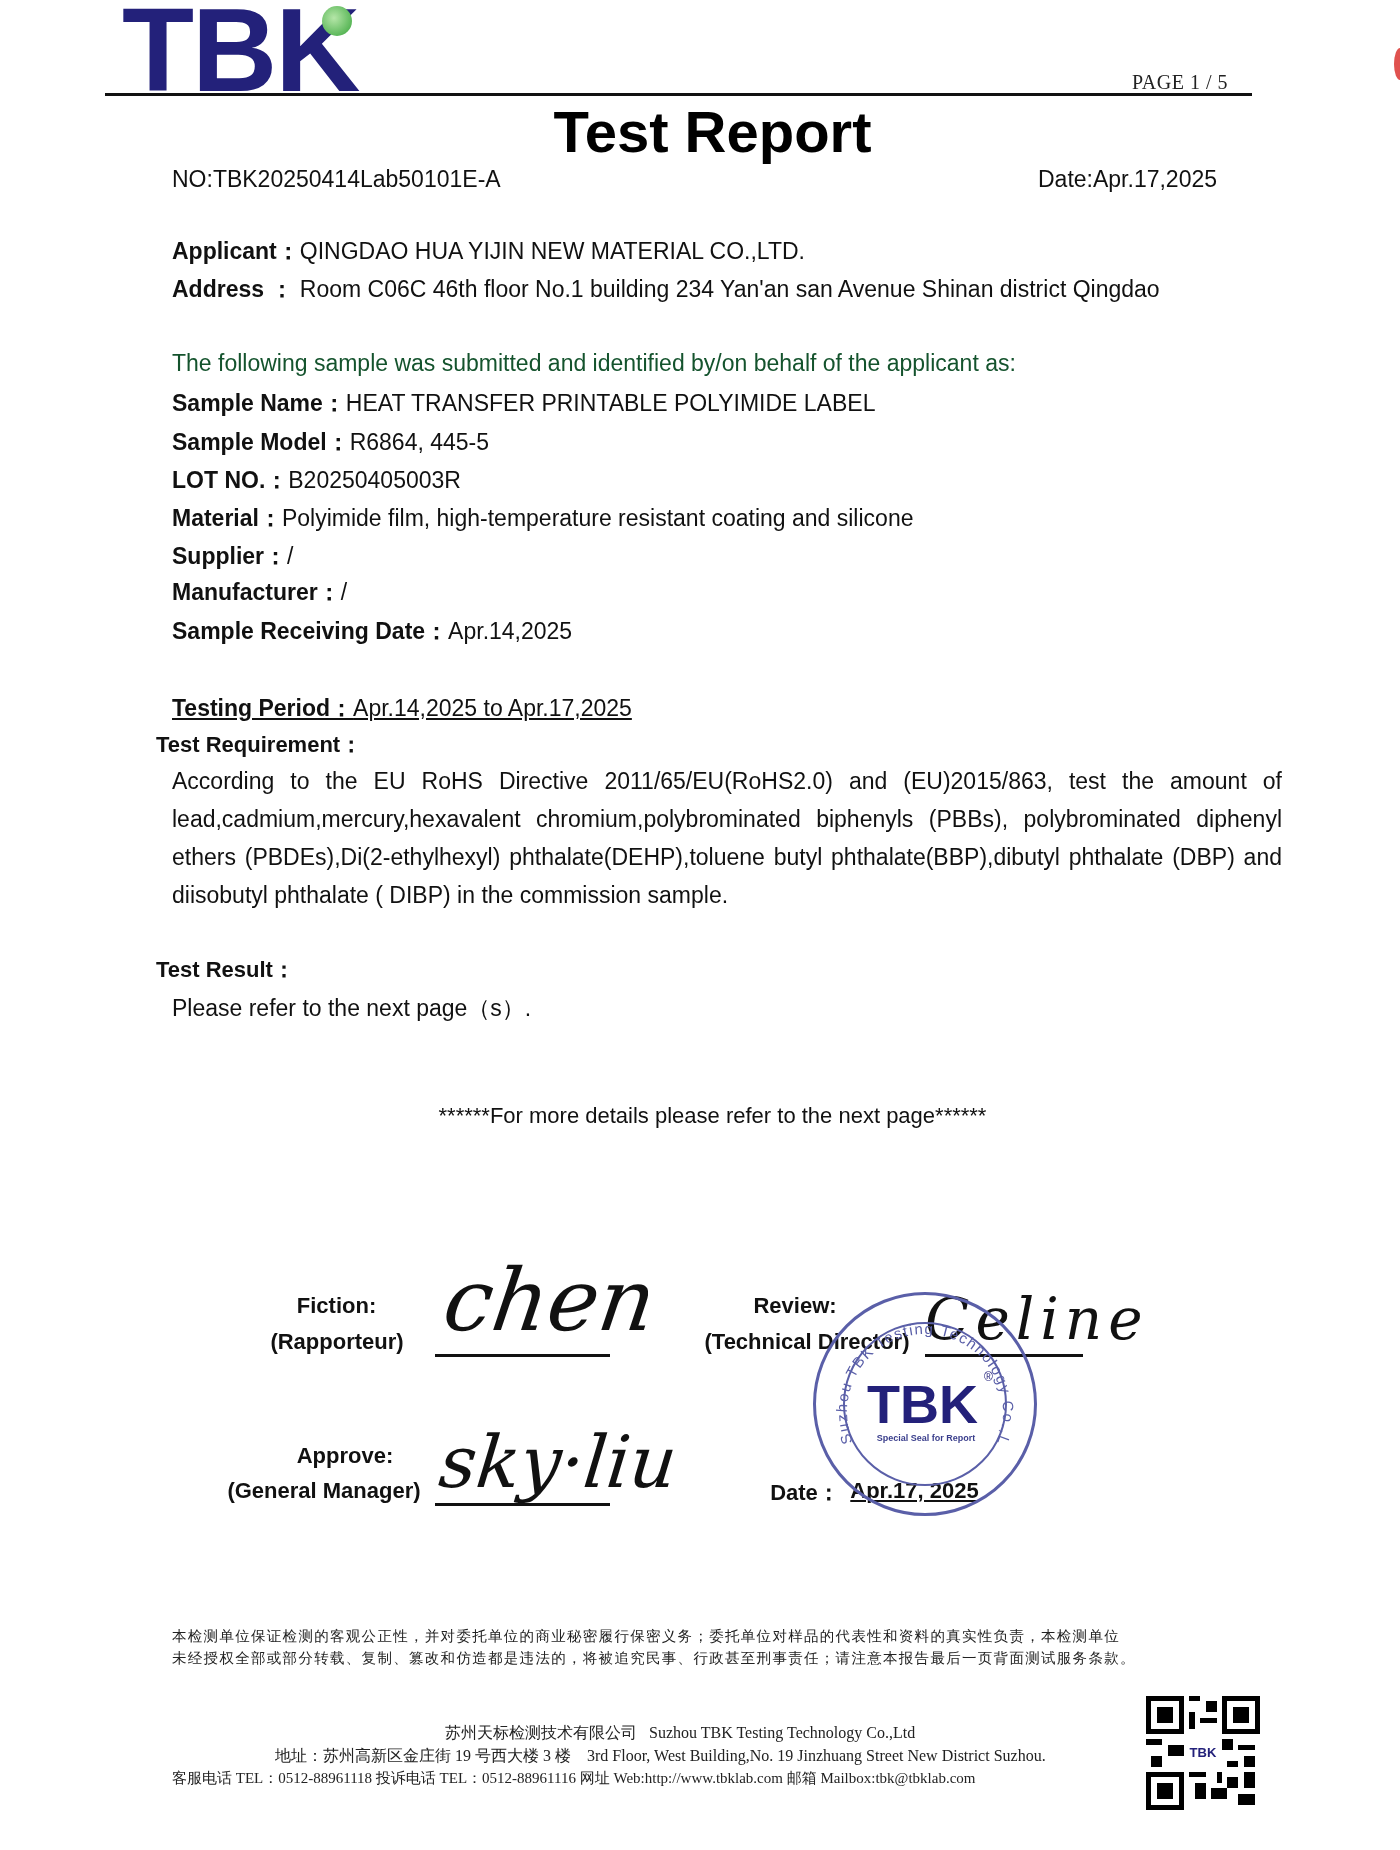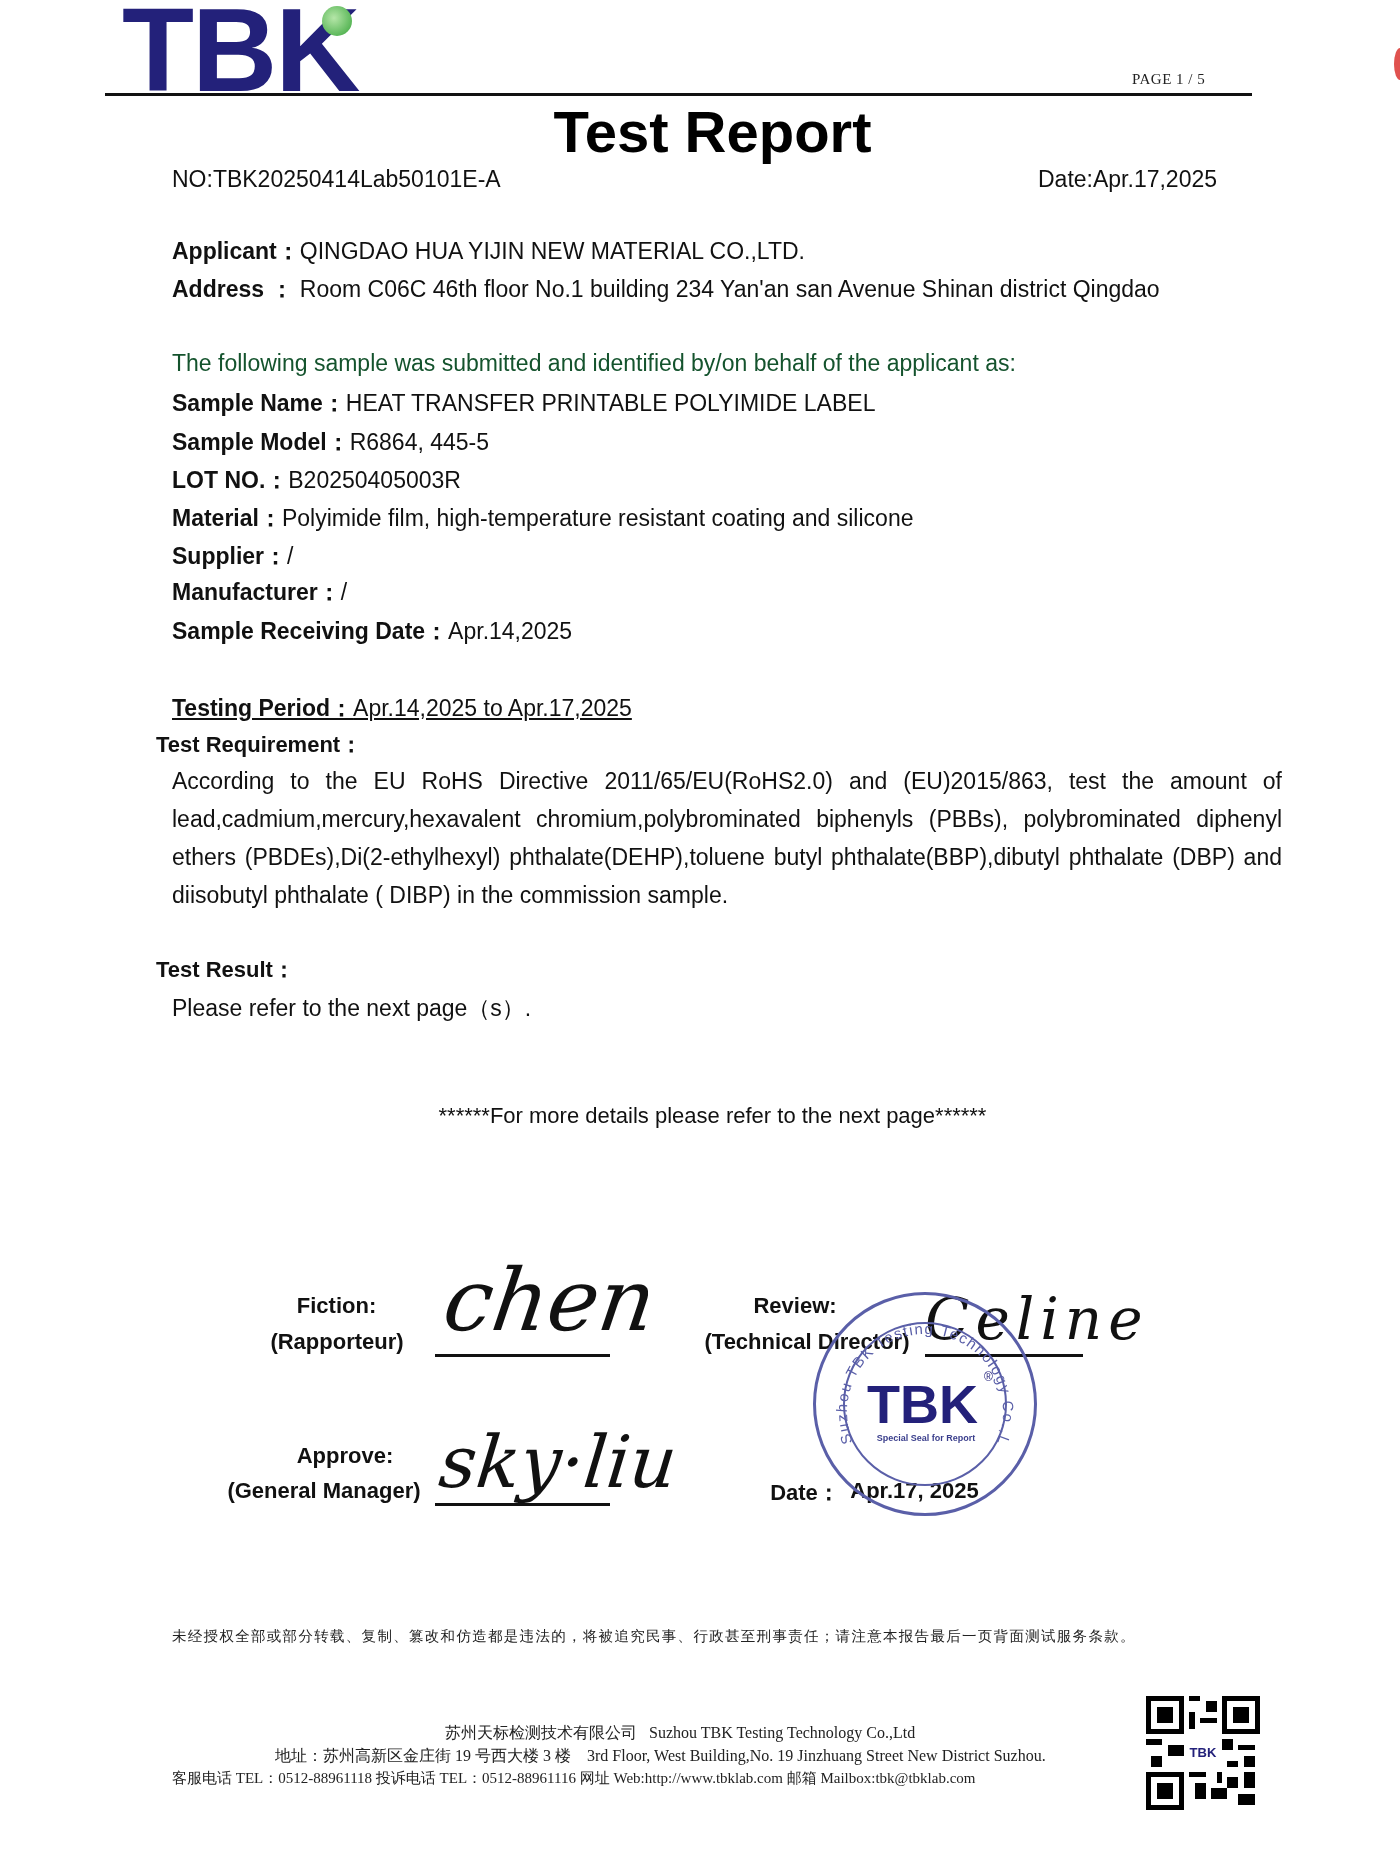--- a/index.html
+++ b/index.html
@@ -7,21 +7,21 @@
       width: 1400px; height: 1850px; position: relative; overflow: hidden;
       font-family: "Liberation Sans", sans-serif; color: #111;
     }
     .abs { position: absolute; }
     
     .logo { left: 122px; top: 0px; font-family: "Liberation Sans", sans-serif; font-weight: 700;
       font-size: 118px; line-height: 100px; color: #23217a; letter-spacing: -2px; }
     .logo-dot { left: 322px; top: 6px; width: 30px; height: 30px; border-radius: 50%;
       background: radial-gradient(circle at 40% 40%, #b5e6a8, #5cb85a 70%, #3f9a3f); }
     .header-rule { left: 105px; top: 93px; width: 1147px; height: 3px; background: #111; }
-    .page-num { left: 1132px; top: 71px; font-family: "Liberation Serif", serif; font-size: 15px; color: #222; letter-spacing: 0.5px; }
+    .page-num { left: 1132px; top: 71px; font-family: "Liberation Serif", serif; font-size: 20px; color: #222; letter-spacing: 0.5px; }
     .red-tab { left: 1394px; top: 48px; width: 12px; height: 32px; border-radius: 50%; background: #e0524f; }
     .title { left: 0; width: 1425px; top: 98px; text-align: center; font-weight: 700; font-size: 58px; color: #000; }
     .report-no { left: 172px; top: 166px; font-size: 23px; }
     .report-date { left: 1038px; top: 166px; font-size: 23px; }
     
     .field { left: 172px; font-size: 23px; white-space: nowrap; }
     .field .lbl { font-weight: 700; }
     .para { left: 172px; width: 1110px; font-size: 23px; line-height: 38px; text-align: justify; }
     .heading { left: 156px; font-size: 22px; font-weight: 700; }
     .center-note { left: 0; width: 1425px; text-align: center; top: 1103px; font-size: 22px; }
@@ -105,37 +105,38 @@
 <div class="abs sig-label" style="left:218px; top:1478px; width:212px;">(General Manager)</div>
 <div class="abs signature" style="left:440px; top:1420px; font-size:72px; transform:skewX(-6deg);">sky·liu</div>
 <div class="abs sig-line" style="left:435px; top:1503px; width:175px;"></div>
 
 <div class="abs sig-label" style="left:745px; top:1293px; width:100px;">Review:</div>
 <div class="abs sig-label" style="left:692px; top:1329px; width:230px;">(Technical Director)</div>
 <div class="abs signature" style="left:925px; top:1285px; font-size:58px; letter-spacing:6px;">Celine</div>
 <div class="abs sig-line" style="left:925px; top:1354px; width:158px;"></div>
 
 <div class="abs sig-label" style="left:765px; top:1478px; width:80px;">Date：</div>
-<div class="abs sig-label" style="left:842px; top:1478px; width:145px; ">Apr.17, 2025</div>
+<div class="abs sig-label" style="left:842px; top:1478px; width:145px; text-decoration:underline;">Apr.17, 2025</div>
 
 <div class="abs stamp"></div>
 <div class="abs stamp-inner"></div>
 <svg class="abs stamp-arc" viewBox="0 0 224 224">
   <defs>
     <path id="ringPath" d="M 40 150 A 78 78 0 1 1 184 150" fill="none"></path>
   </defs>
   <text font-family="Liberation Sans, sans-serif" font-size="15" fill="#5a5fa8" letter-spacing="1.5">
     <textPath href="#ringPath">Suzhou TBK Testing Technology Co.,Ltd</textPath>
   </text>
 </svg>
 <div class="abs stamp-tbk">TBK</div>
 <div class="abs stamp-reg">®</div>
 <div class="abs stamp-sub">Special Seal for Report</div>
 
 <div class="abs disclaimer">
+  <div>本检测单位保证检测的客观公正性，并对委托单位的商业秘密履行保密义务；委托单位对样品的代表性和资料的真实性负责，本检测单位</div>
   <div>未经授权全部或部分转载、复制、篡改和仿造都是违法的，将被追究民事、行政甚至刑事责任；请注意本报告最后一页背面测试服务条款。</div>
 </div>
 
 <div class="abs footer-line" style="left:445px; top:1723px;">
   <span>苏州天标检测技术有限公司</span>&nbsp;&nbsp;&nbsp;<span>Suzhou TBK Testing Technology Co.,Ltd</span>
 </div>
 <div class="abs footer-line" style="left:275px; top:1746px;">
   <span>地址：苏州高新区金庄街 19 号西大楼 3 楼</span>&nbsp;&nbsp;&nbsp;&nbsp;<span>3rd Floor, West Building,No. 19 Jinzhuang Street New District Suzhou.</span>
 </div>
 <div class="abs footer-line" style="left:172px; top:1769px; font-size:15px;">客服电话 TEL：0512-88961118 投诉电话 TEL：0512-88961116 网址 Web:http://www.tbklab.com 邮箱 Mailbox:tbk@tbklab.com</div>

